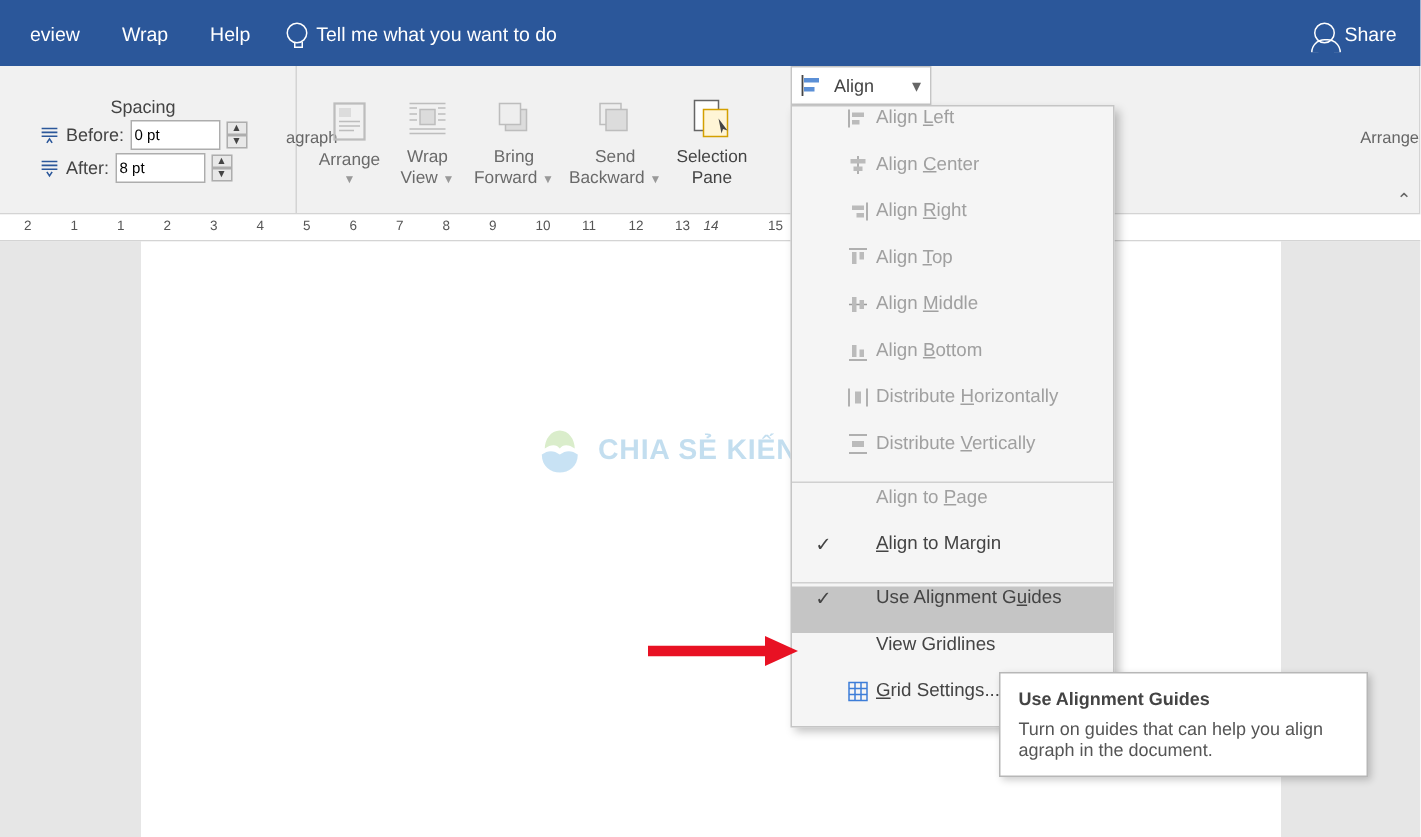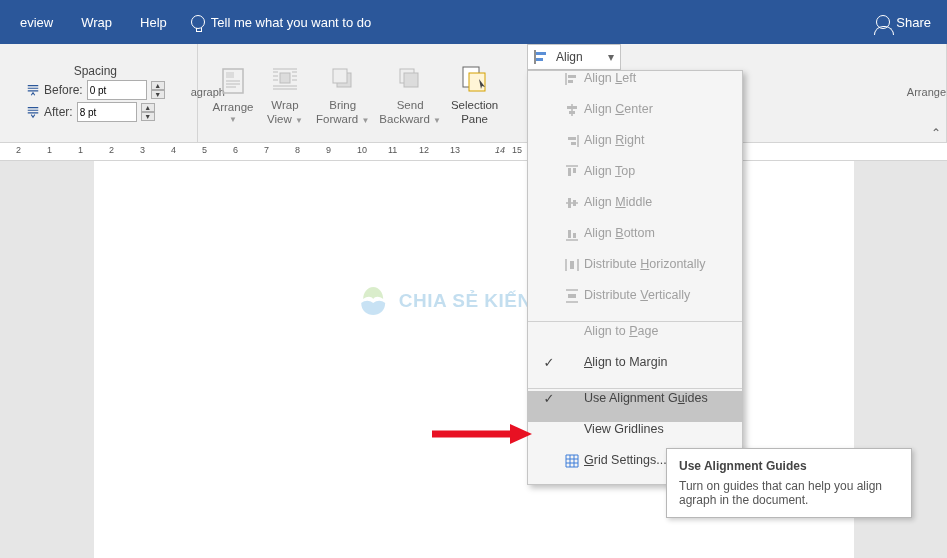--- a/index.html
+++ b/index.html
@@ -300,21 +300,21 @@
       <span class="ruler-num" style="left: 171px;">4</span>
       <span class="ruler-num" style="left: 202px;">5</span>
       <span class="ruler-num" style="left: 233px;">6</span>
       <span class="ruler-num" style="left: 264px;">7</span>
       <span class="ruler-num" style="left: 295px;">8</span>
       <span class="ruler-num" style="left: 326px;">9</span>
       <span class="ruler-num" style="left: 357px;">10</span>
       <span class="ruler-num" style="left: 388px;">11</span>
       <span class="ruler-num" style="left: 419px;">12</span>
       <span class="ruler-num" style="left: 450px;">13</span>
-      <span class="ruler-num" style="left: 495px; font-style: italic;">14</span>
+      <span class="ruler-num" style="left: 469px; font-style: italic;">14</span>
       <span class="ruler-num" style="left: 512px;">15</span>
     </div>
 </div>
 
 <div class="doc-area">
   <div class="paper">
     <div class="watermark">
       <svg class="watermark-logo" viewBox="0 0 40 40">
           <path d="M20 6c6 0 10 6 10 12-4-3-8-3-10 0-2-3-6-3-10 0 0-6 4-12 10-12z" fill="#7cc249"></path>
           <path d="M8 22c4-3 8-3 12 0 4-3 8-3 12 0 0 8-6 12-12 12S8 30 8 22z" fill="#3d9bd8"></path>

